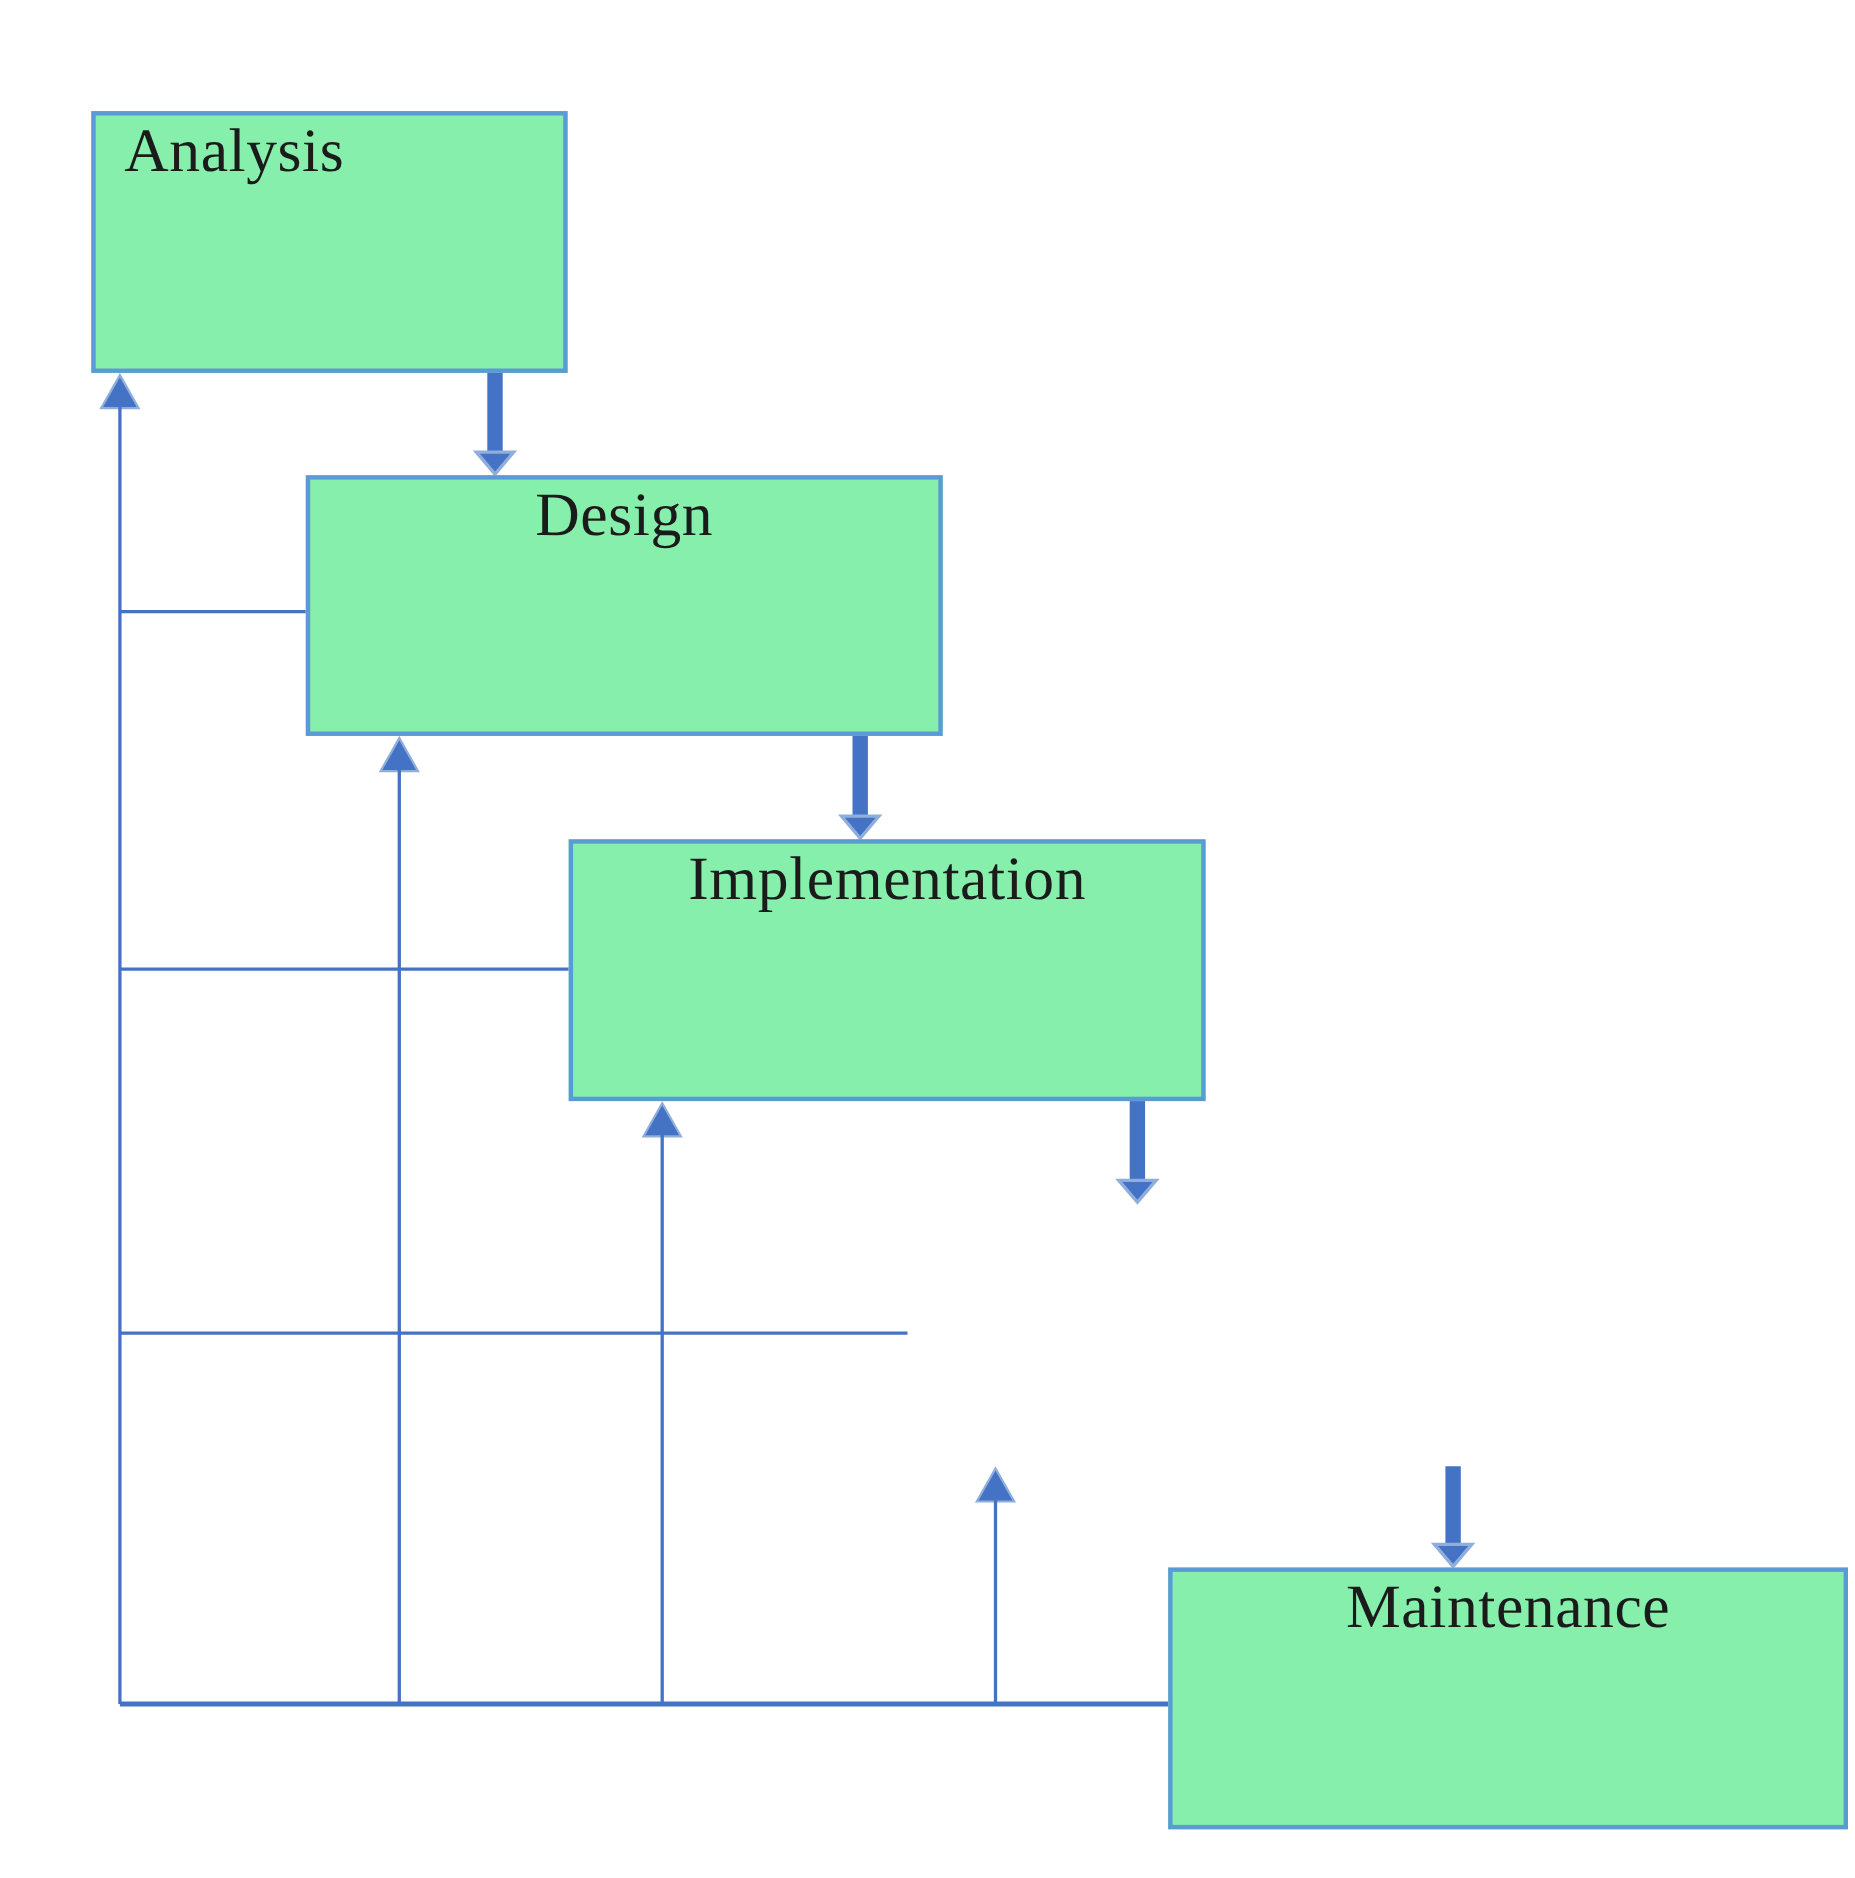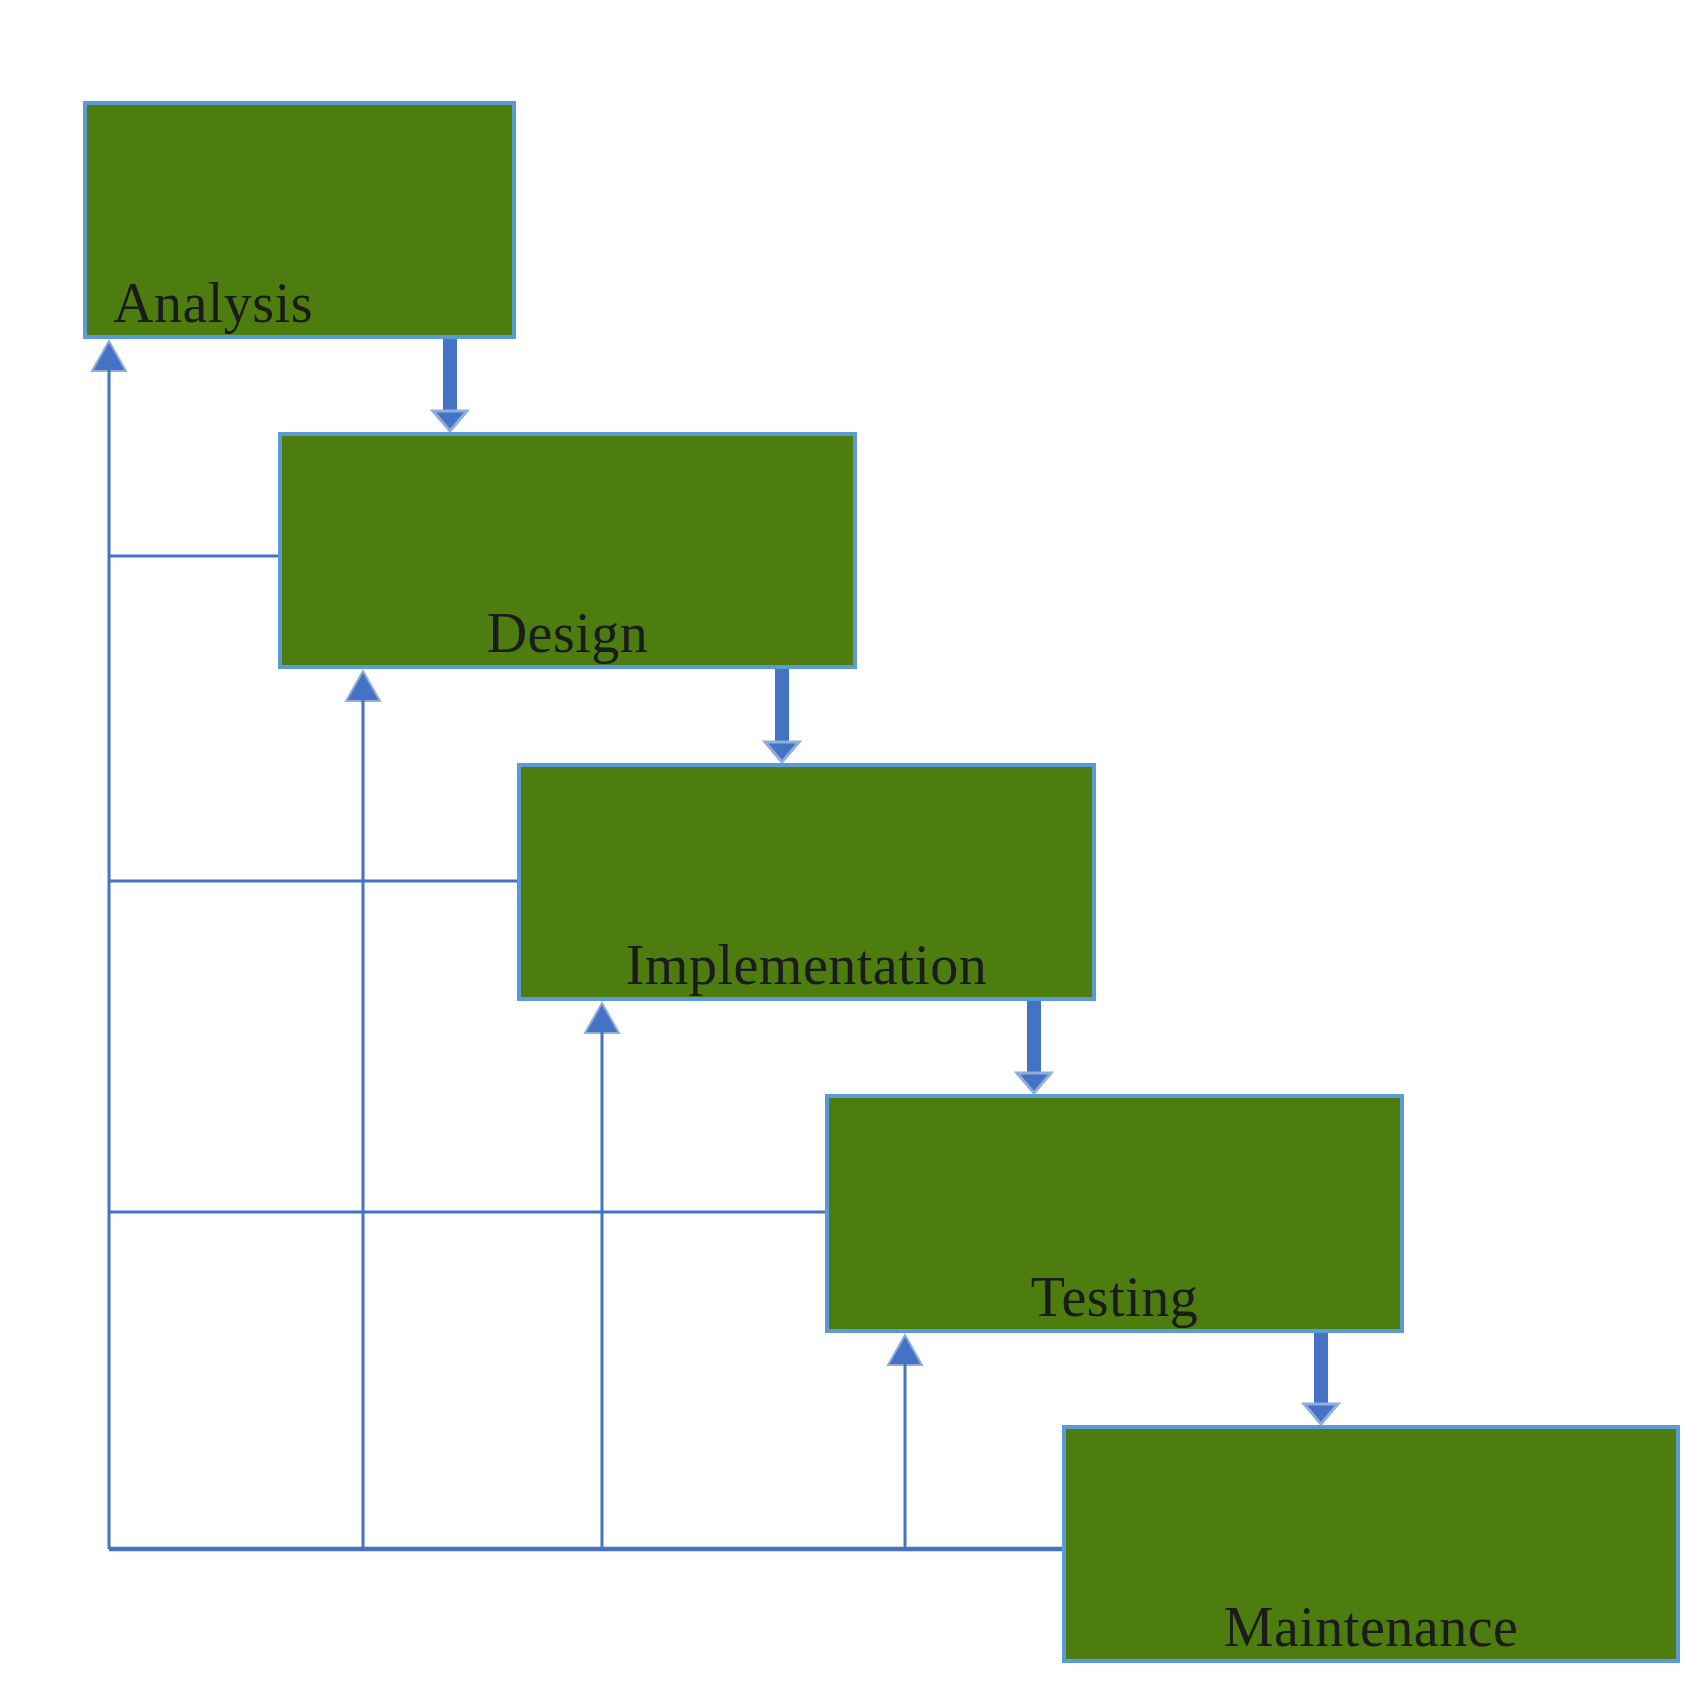--- a/index.html
+++ b/index.html
@@ -12,23 +12,23 @@
     width: 1686px;
     height: 1707px;
     background: var(--bg, #ffffff);
     font-family: "Liberation Serif", "DejaVu Serif", serif;
     overflow: hidden;
   }
   .node {
     position: absolute;
     box-sizing: border-box;
     border: 4px solid var(--box-border, #5b9bd5);
-    background: #4d7c0f;
+    background: #86efac;
     display: flex;
-    align-items: flex-end;
+    align-items: flex-start;
     justify-content: center;
     font-family: Liberation Serif, serif;
   }
   .node .label {
     font-size: 56px;
     color: var(--text, #1b1b1b);
     letter-spacing: 0.5px;
     white-space: nowrap;
   }
   .node.align-left {
@@ -117,21 +117,18 @@
   </div>
 
   <div class="node" id="node-implementation">
     <span class="label">Implementation</span>
   </div>
 
   <div class="node" id="node-design">
     <span class="label">Design</span>
   </div>
 
-  <div class="node" id="node-testing">
-    <span class="label">Testing</span>
-  </div>
 
   <div class="node" id="node-maintenance">
     <span class="label">Maintenance</span>
   </div>
 
 </div>
 
 </body></html>

